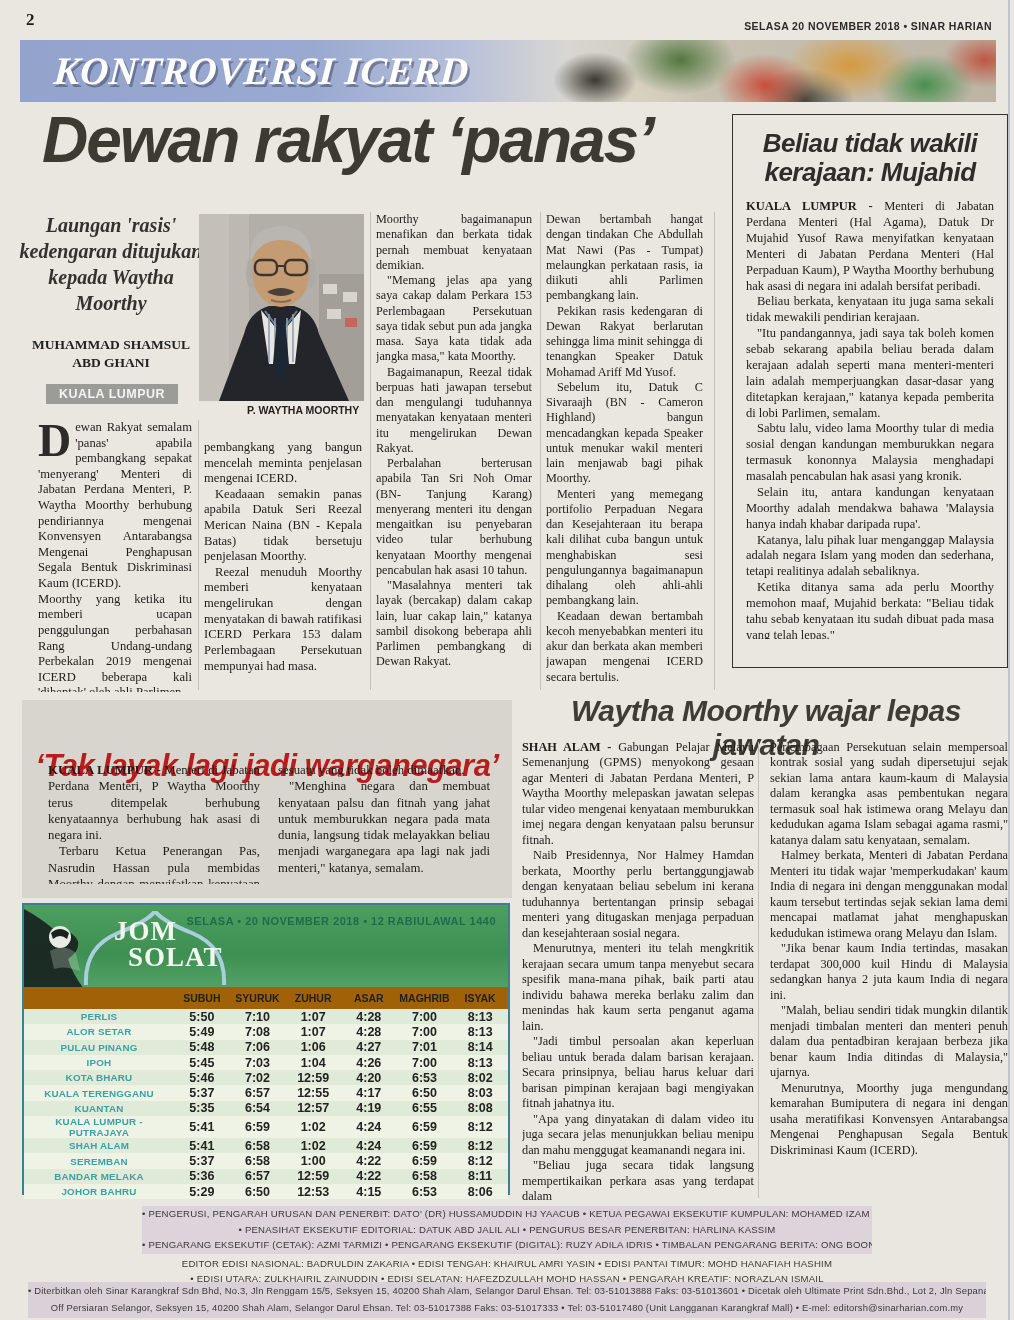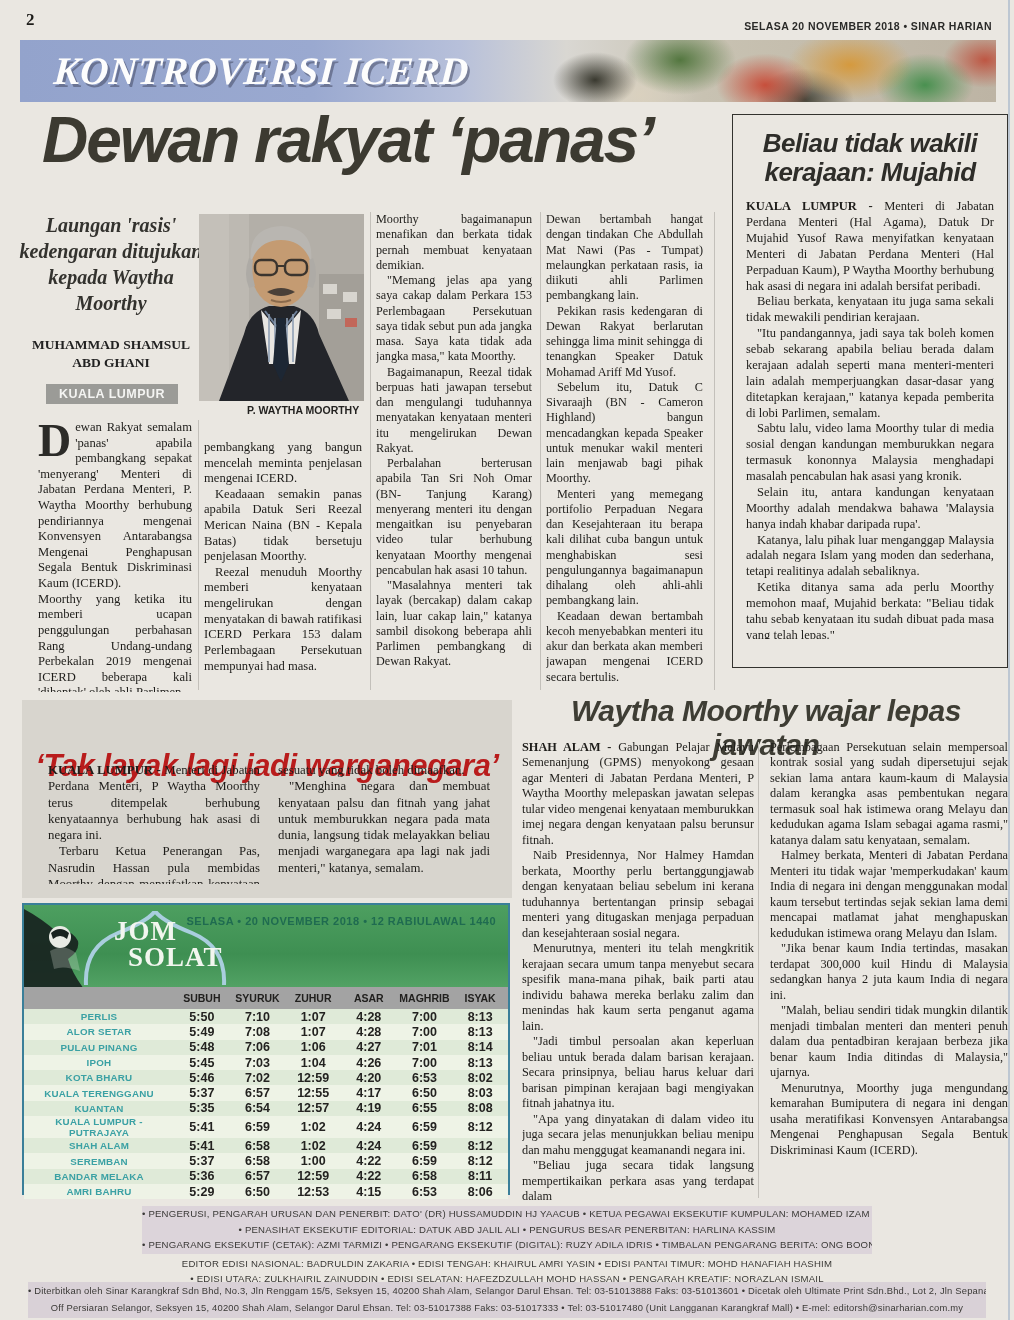--- a/index.html
+++ b/index.html
@@ -88,21 +88,21 @@
     font-weight:bold;font-size:27px;line-height:.95;letter-spacing:1px;text-align:left;}
   .jom .l2{margin-left:14px;}
   .silhouette{position:absolute;left:-4px;top:2px;}
   .prayer-date{position:absolute;right:12px;top:10px;font-family:"Liberation Sans",sans-serif;
     font-weight:bold;font-size:11px;color:#1f6b50;letter-spacing:.5px;}
   .prayer-tagline{position:absolute;right:10px;top:30px;width:330px;text-align:center;color:#fdfdf8;
     font-family:"Liberation Sans",sans-serif;font-style:italic;font-weight:bold;font-size:18.5px;
     text-shadow:1px 1px 0 rgba(30,80,40,.5);}
   table.ptable{width:100%;border-collapse:collapse;table-layout:fixed;}
   .ptable th,.ptable td{padding:0;text-align:center;font-family:"Liberation Sans",sans-serif;}
-  .ptable thead th{font-size:10.5px;font-weight:bold;color:#21201e;height:22px;background:#a3a3a3;}
+  .ptable thead th{font-size:10.5px;font-weight:bold;color:#21201e;height:22px;background:#a16207;}
   .ptable thead th:first-child{width:150px;}
   .ptable tbody tr{height:15.3px;}
   .ptable tbody tr:nth-child(odd){background:#dfead8;}
   .ptable tbody tr:nth-child(even){background:#eef3e6;}
   .ptable .city{font-size:9.8px;font-weight:bold;color:#3ba1a4;letter-spacing:.2px;}
   .ptable .time{font-size:12.5px;font-weight:bold;color:#232220;}
 
   
   .band1{left:142px;top:1206px;width:730px;height:48px;background:#dcd4da;}
   .fline{width:100%;text-align:center;font-family:"Liberation Sans",sans-serif;font-size:9.6px;
@@ -355,21 +355,21 @@
           <tr>
             <td class="city">BANDAR MELAKA</td>
             <td class="time">5:36</td>
             <td class="time">6:57</td>
             <td class="time">12:59</td>
             <td class="time">4:22</td>
             <td class="time">6:58</td>
             <td class="time">8:11</td>
           </tr>
           <tr>
-            <td class="city">AMRI BAHRU</td>
+            <td class="city">JOHOR BAHRU</td>
             <td class="time">5:29</td>
             <td class="time">6:50</td>
             <td class="time">12:53</td>
             <td class="time">4:15</td>
             <td class="time">6:53</td>
             <td class="time">8:06</td>
           </tr>
         </tbody>
       </table>
   </div>

